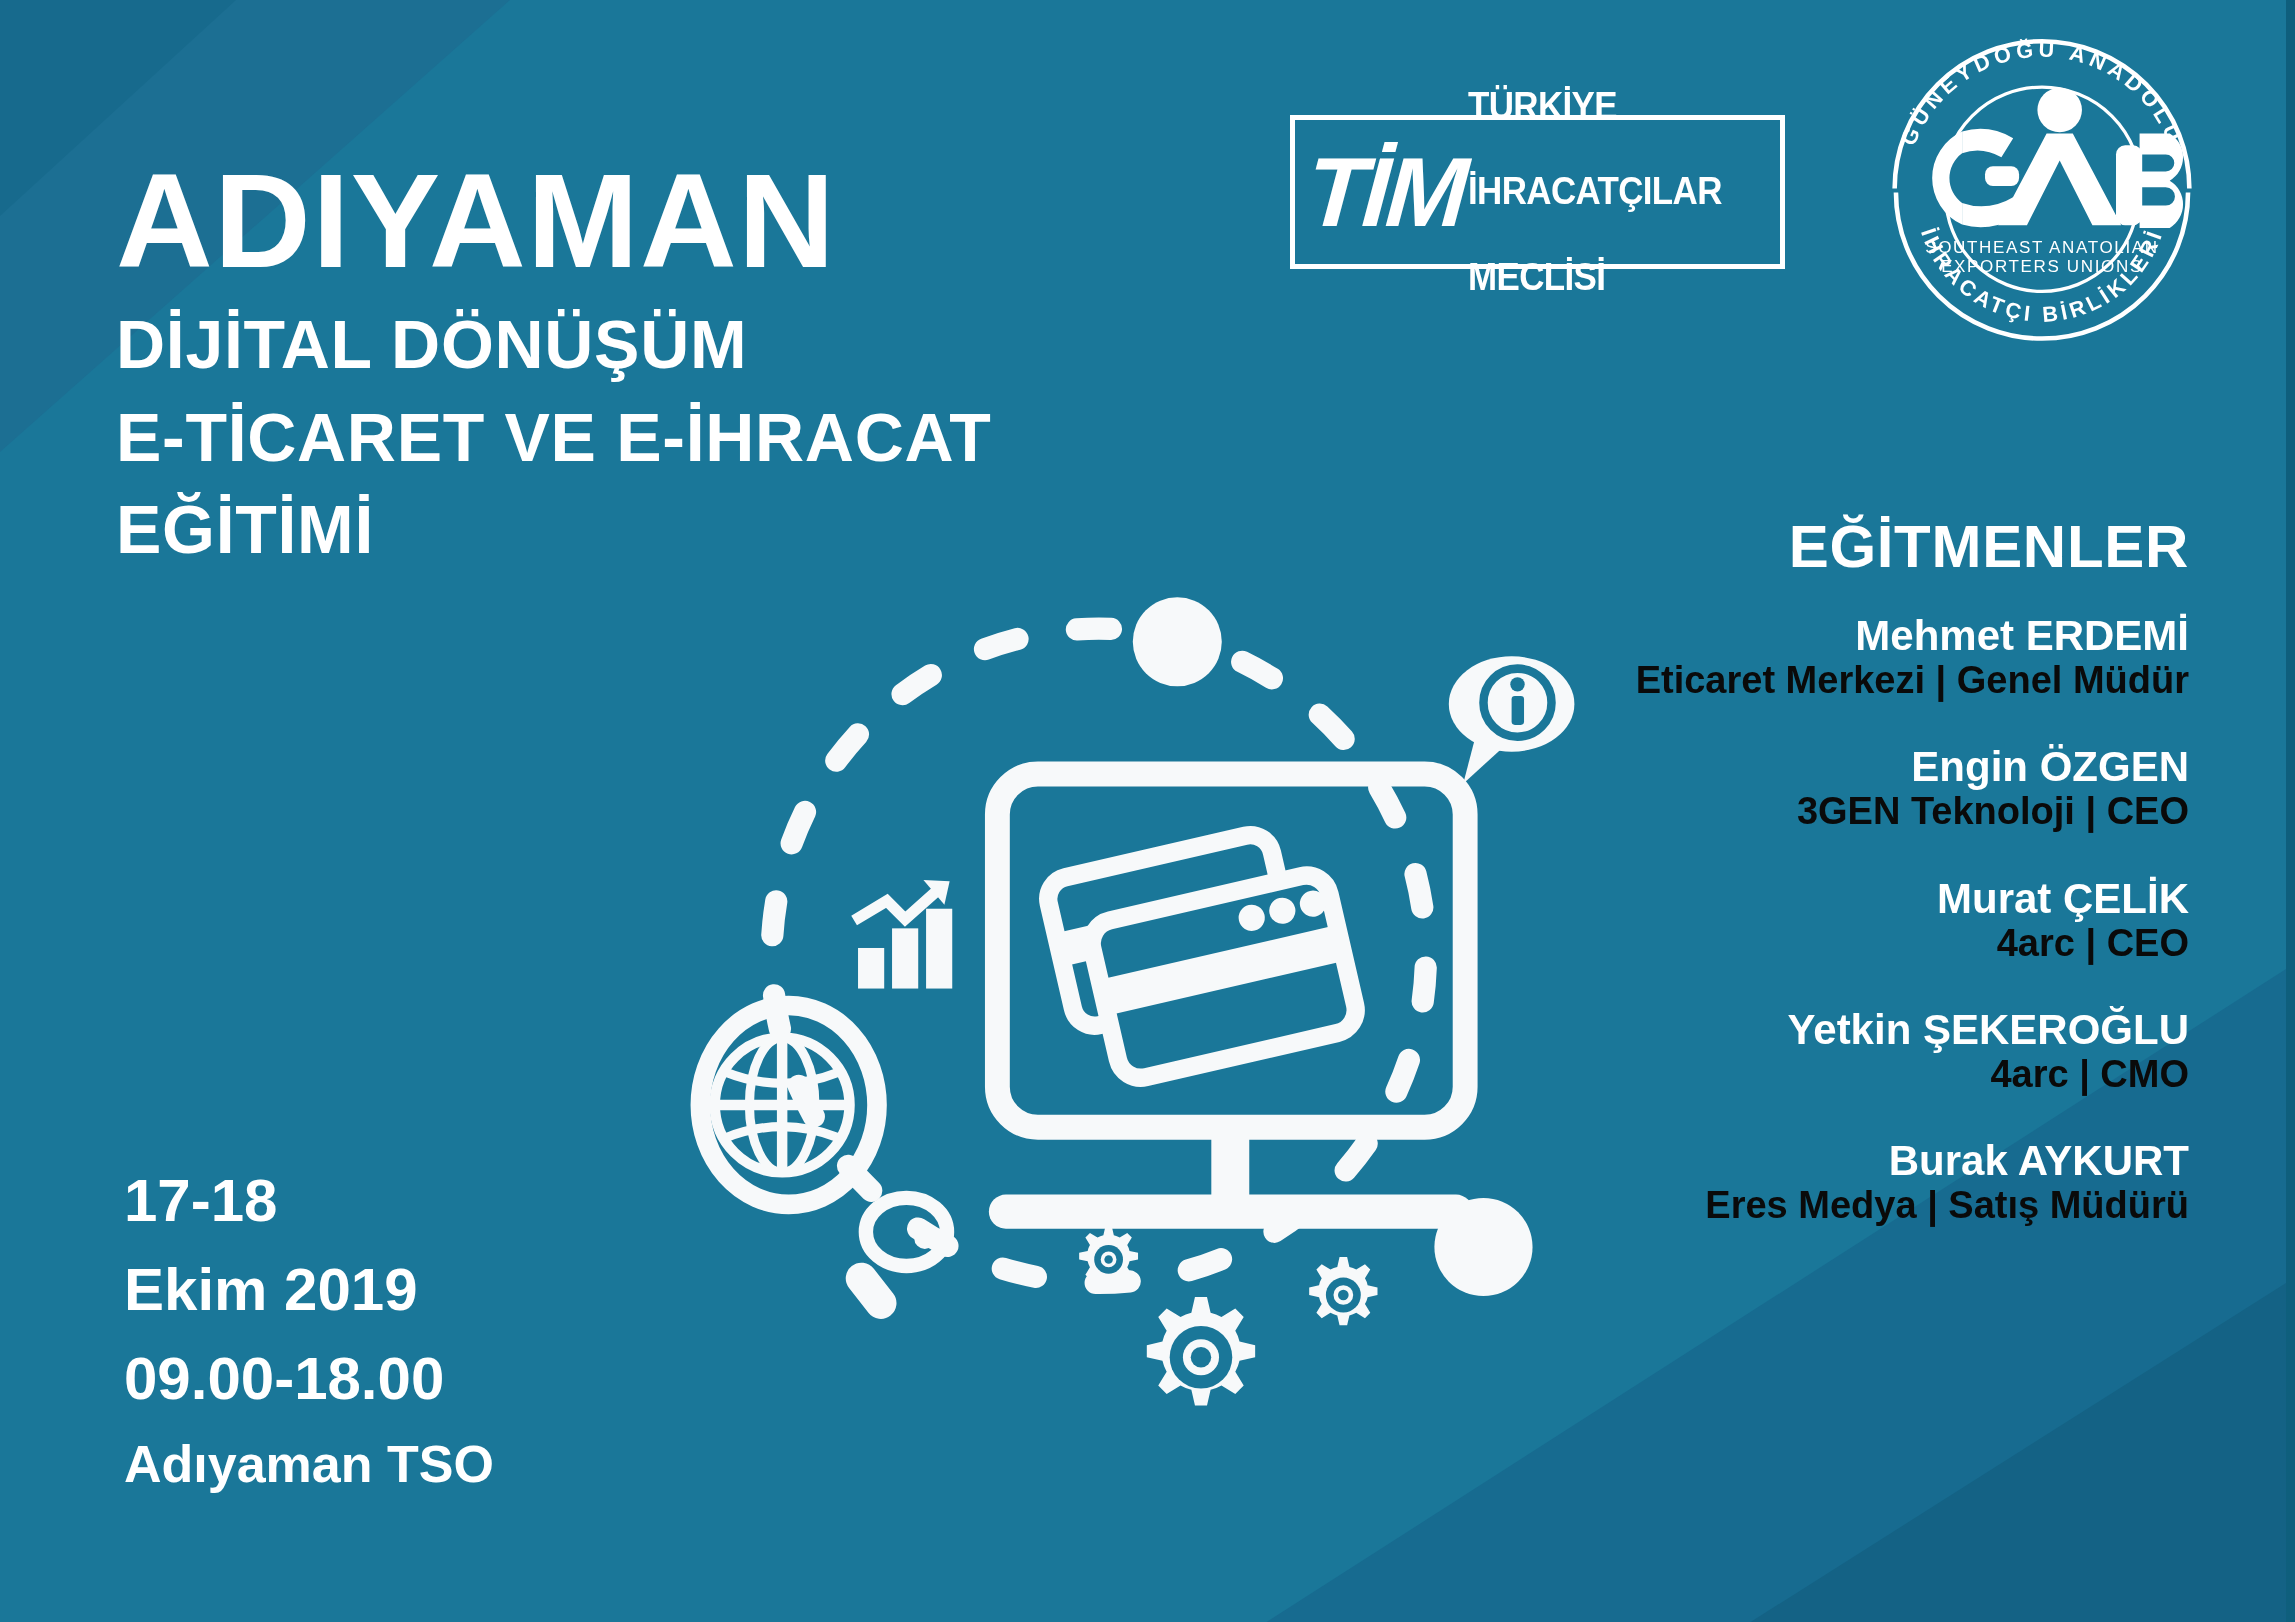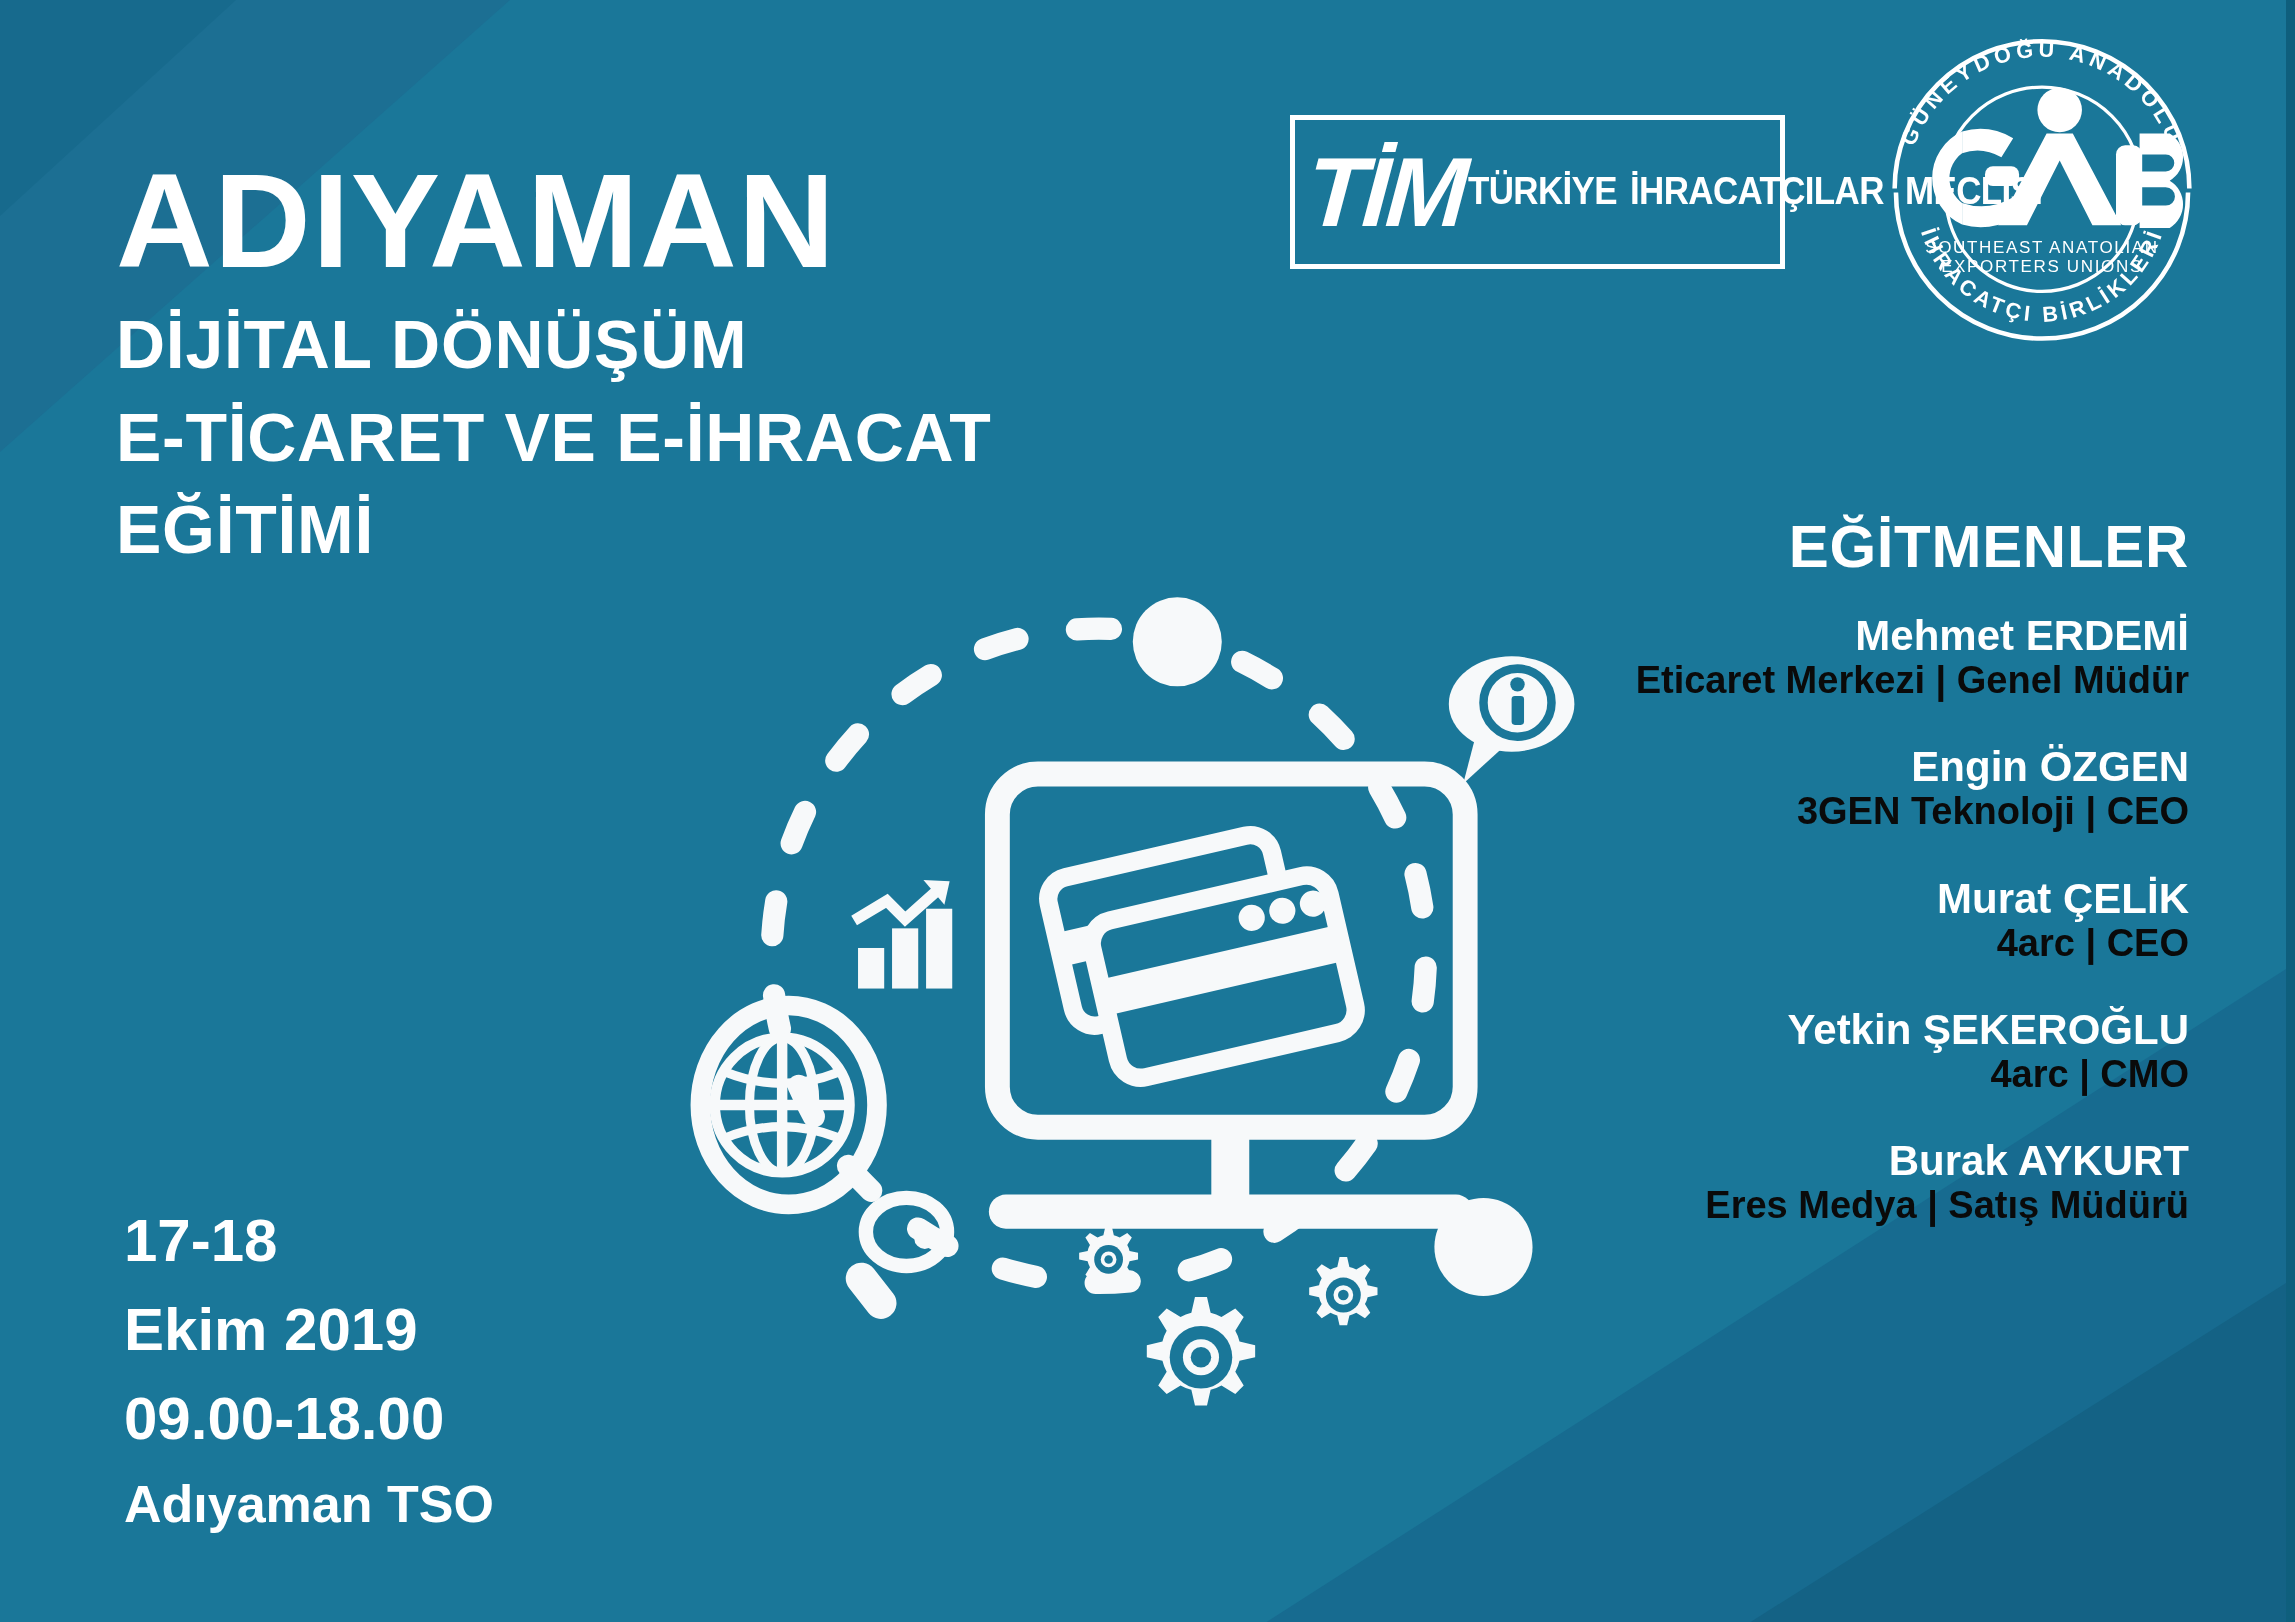--- a/index.html
+++ b/index.html
@@ -58,21 +58,21 @@
     letter-spacing:0.7px;
     line-height:1.0;
     margin:0 0 25px 0;
     white-space:nowrap;
   }
   .t-sub.s3{margin-bottom:23.6px;}
   .t-sub.s4{margin-bottom:0;}
 
   
   .date-block{
-    position:absolute;left:124px;top:1211px;
+    position:absolute;left:124px;top:1171px;
     color:#ffffff;
   }
   .date-line{
     font-size:60px;
     font-weight:bold;
     line-height:1.0;
     margin-bottom:29px;
     white-space:nowrap;
   }
   .date-line.venue{font-size:52px;margin-bottom:0;}
@@ -86,22 +86,22 @@
     display:flex;align-items:center;
     padding:9.2px 11.8px;
   }
   .tim-mark{
     font-size:98px;font-weight:bold;font-style:italic;
     color:#ffffff;line-height:0.82;letter-spacing:-3.9px;
     transform:skewX(-4deg);
     margin-right:3.9px;
   }
   .tim-words{
-    display:flex;flex-direction:row;justify-content:flex-end;
-    color:#ffffff;font-weight:bold;line-height:0.98;
+    display:flex;flex-direction:column;justify-content:flex-end;
+    color:#ffffff;font-weight:bold;line-height:0.98;gap:48px;
   }
   .tim-words span{
     font-size:38px;letter-spacing:-0.7px;
     transform:scaleX(0.92);transform-origin:left center;
     white-space:nowrap;
   }
 
   .gaib-logo{
     position:absolute;left:1875px;top:17px;
     width:334px;height:334px;

